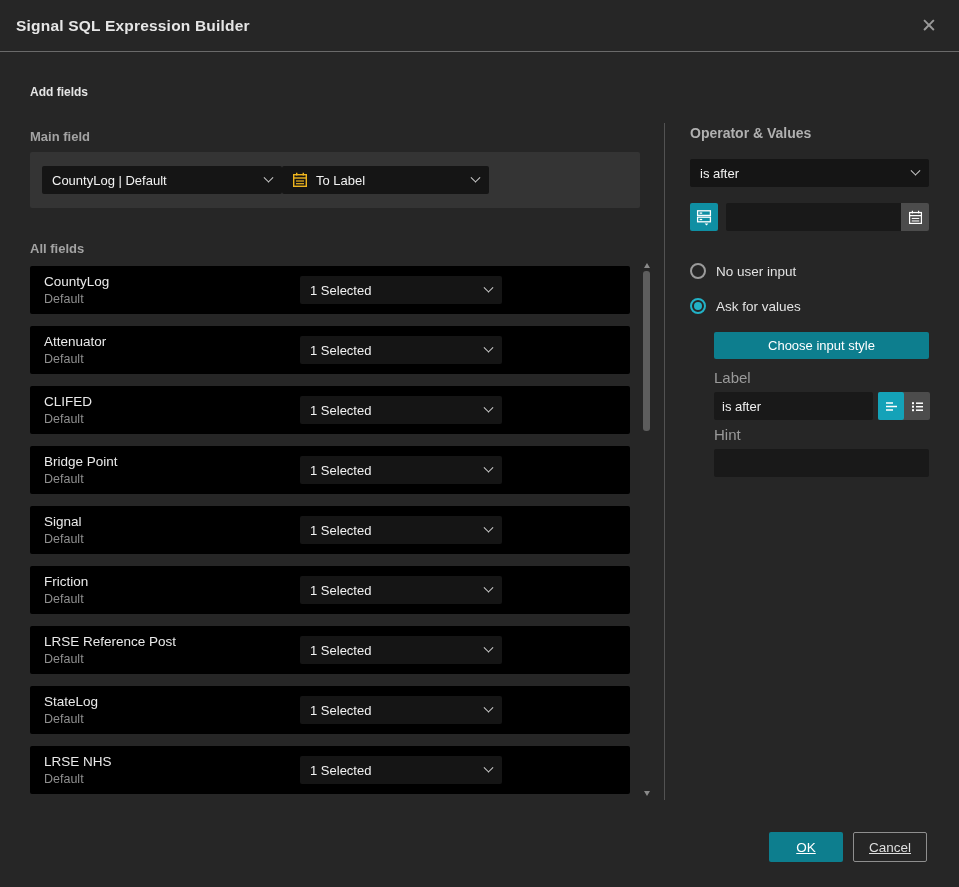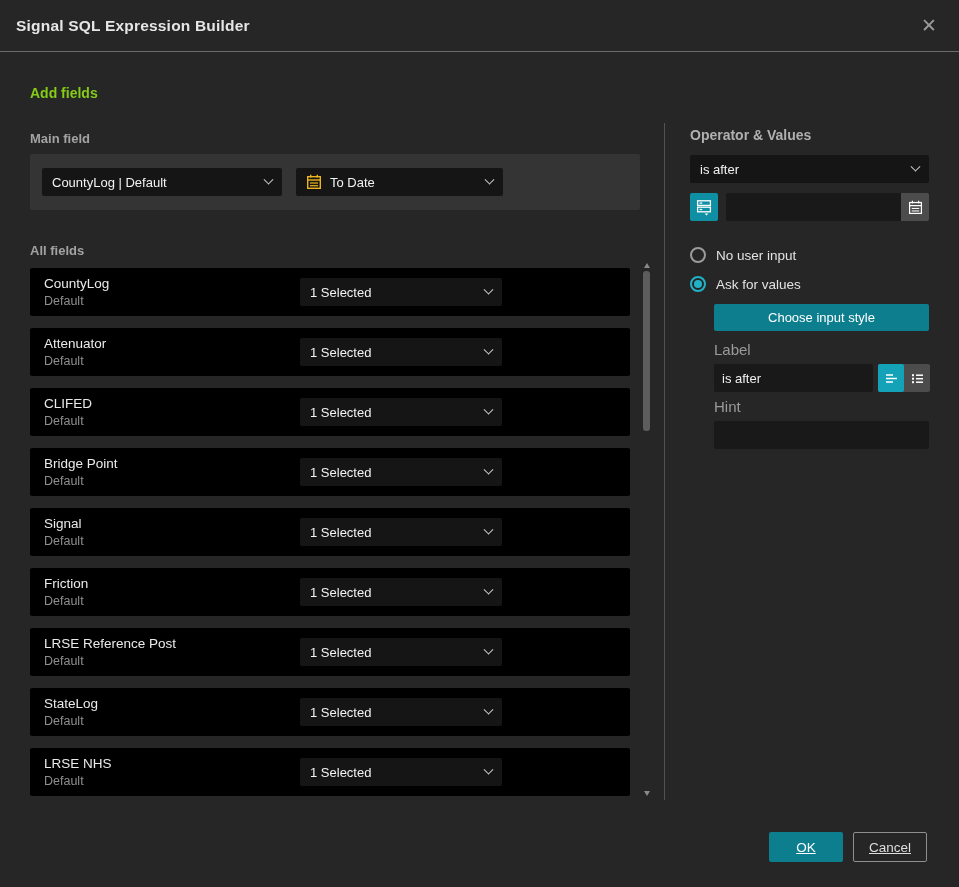--- a/index.html
+++ b/index.html
@@ -23,41 +23,41 @@
   }
   .titlebar .title { font-size: 15.5px; font-weight: bold; color: #e6e6e6; letter-spacing: .2px; }
   .close-btn {
     color: #9a9a9a; font-size: 19px; font-weight: 300;
     cursor: pointer; line-height: 1; padding: 2px 4px;
   }
 
   
   .add-fields-heading {
     margin: 33px 30px 0 30px;
-    font-size: 14px; font-weight: bold; color: #84cc16;
+    font-size: 12px; font-weight: bold; color: #e5e5e5;
   }
 
   
   .main-area { display: flex; margin: 26px 30px 0 30px; }
   .left-col { width: 620px; }
-  .right-col { width: 239px; margin-left: 40px; display: flex; flex-direction: column; }
+  .right-col { width: 239px; margin-left: 40px; display: flex; flex-direction: column; gap: 6px; }
 
   .v-divider {
     position: absolute; left: 664px; top: 123px; height: 677px;
     width: 1px; background: #525252;
   }
 
   .field-label { font-size: 13px; font-weight: bold; color: #a3a3a3; }
   .left-col > .field-label.main { margin-top: 4px; }
 
   
   .main-field-panel {
     margin-top: 8px; height: 56px; width: 610px;
     background: #343434; border-radius: 2px;
-    display: flex; align-items: center; padding: 0 12px; gap: 14px;
+    display: flex; align-items: center; padding: 0 12px; 
   }
 
   
   .select {
     height: 28px; background: #151515; border-radius: 2px;
     display: flex; align-items: center; justify-content: space-between;
     padding: 0 10px; cursor: pointer; color: #f2f2f2; font-size: 13px;
   }
   .select .sel-left { display: flex; align-items: center; gap: 8px; overflow: hidden; white-space: nowrap; }
   .chevron {
@@ -194,21 +194,21 @@
             <span>
               <svg width="16" height="16" viewBox="0 0 16 16">
                 <rect x="1.7" y="2.7" width="12.6" height="11.6" fill="none" stroke="#edb41e" stroke-width="1.4"></rect>
                 <line x1="1.7" y1="6" x2="14.3" y2="6" stroke="#edb41e" stroke-width="1.4"></line>
                 <line x1="4.7" y1="0.8" x2="4.7" y2="3.6" stroke="#edb41e" stroke-width="1.4"></line>
                 <line x1="11.3" y1="0.8" x2="11.3" y2="3.6" stroke="#edb41e" stroke-width="1.4"></line>
                 <line x1="4" y1="9" x2="12" y2="9" stroke="#edb41e" stroke-width="1.2"></line>
                 <line x1="4" y1="11.7" x2="12" y2="11.7" stroke="#edb41e" stroke-width="1.2"></line>
               </svg>
             </span>
-            <span>To Date</span>
+            <span>To Label</span>
           </div>
           <span class="chevron"></span>
         </div>
       </div>
 
       <div class="field-label all-fields-label">All fields</div>
 
       <div class="fields-list">
   <div class="field-row">
     <div class="field-texts">

